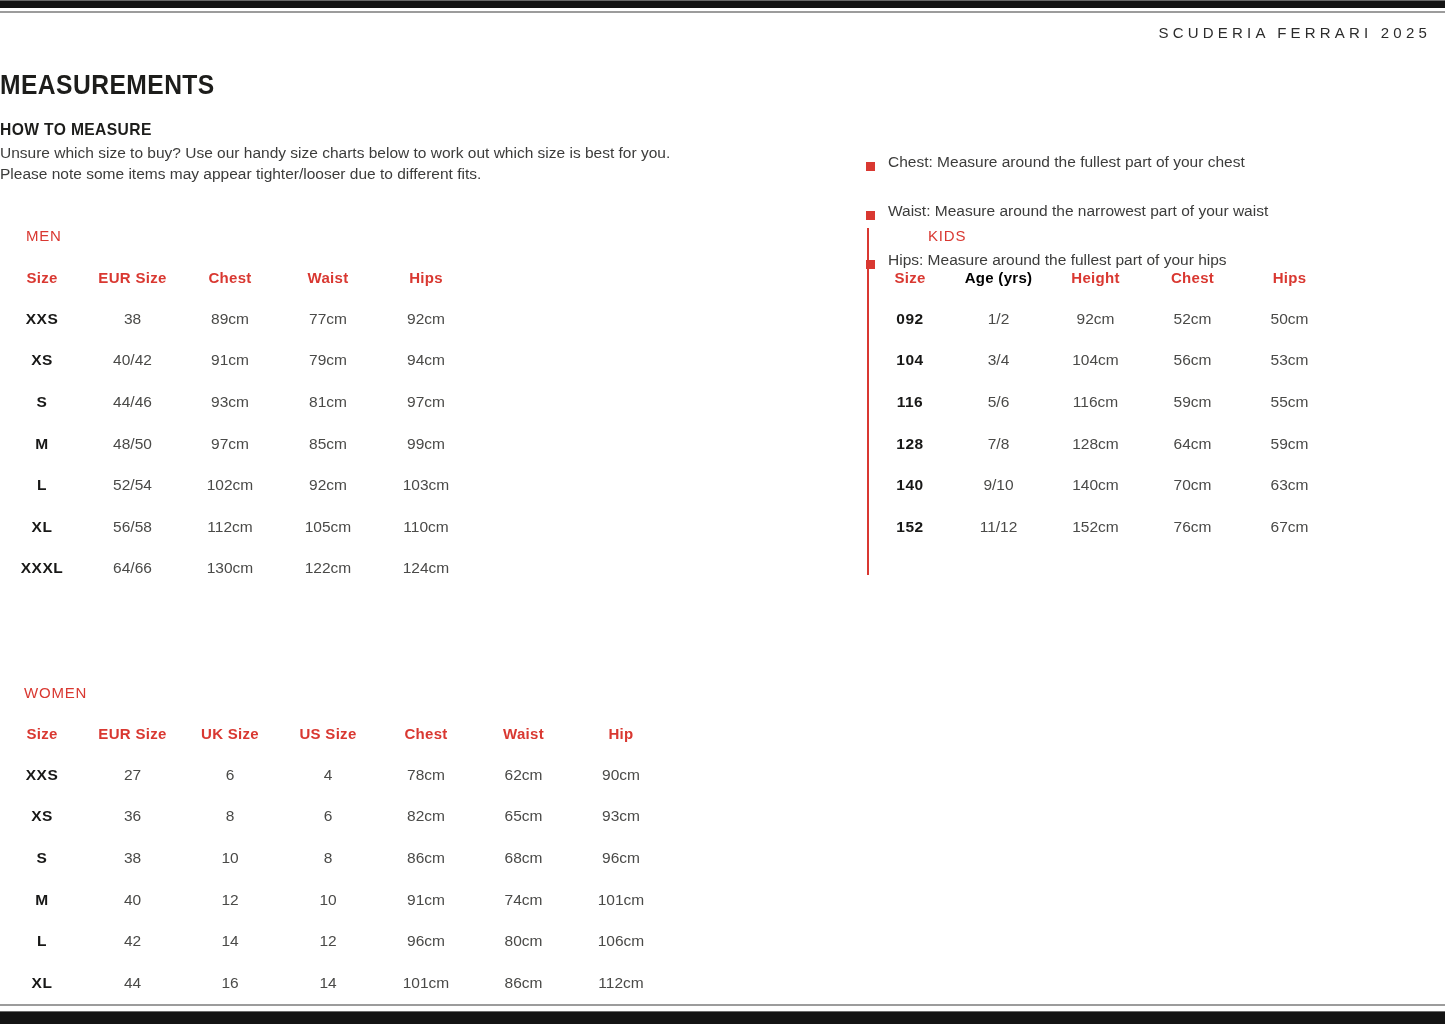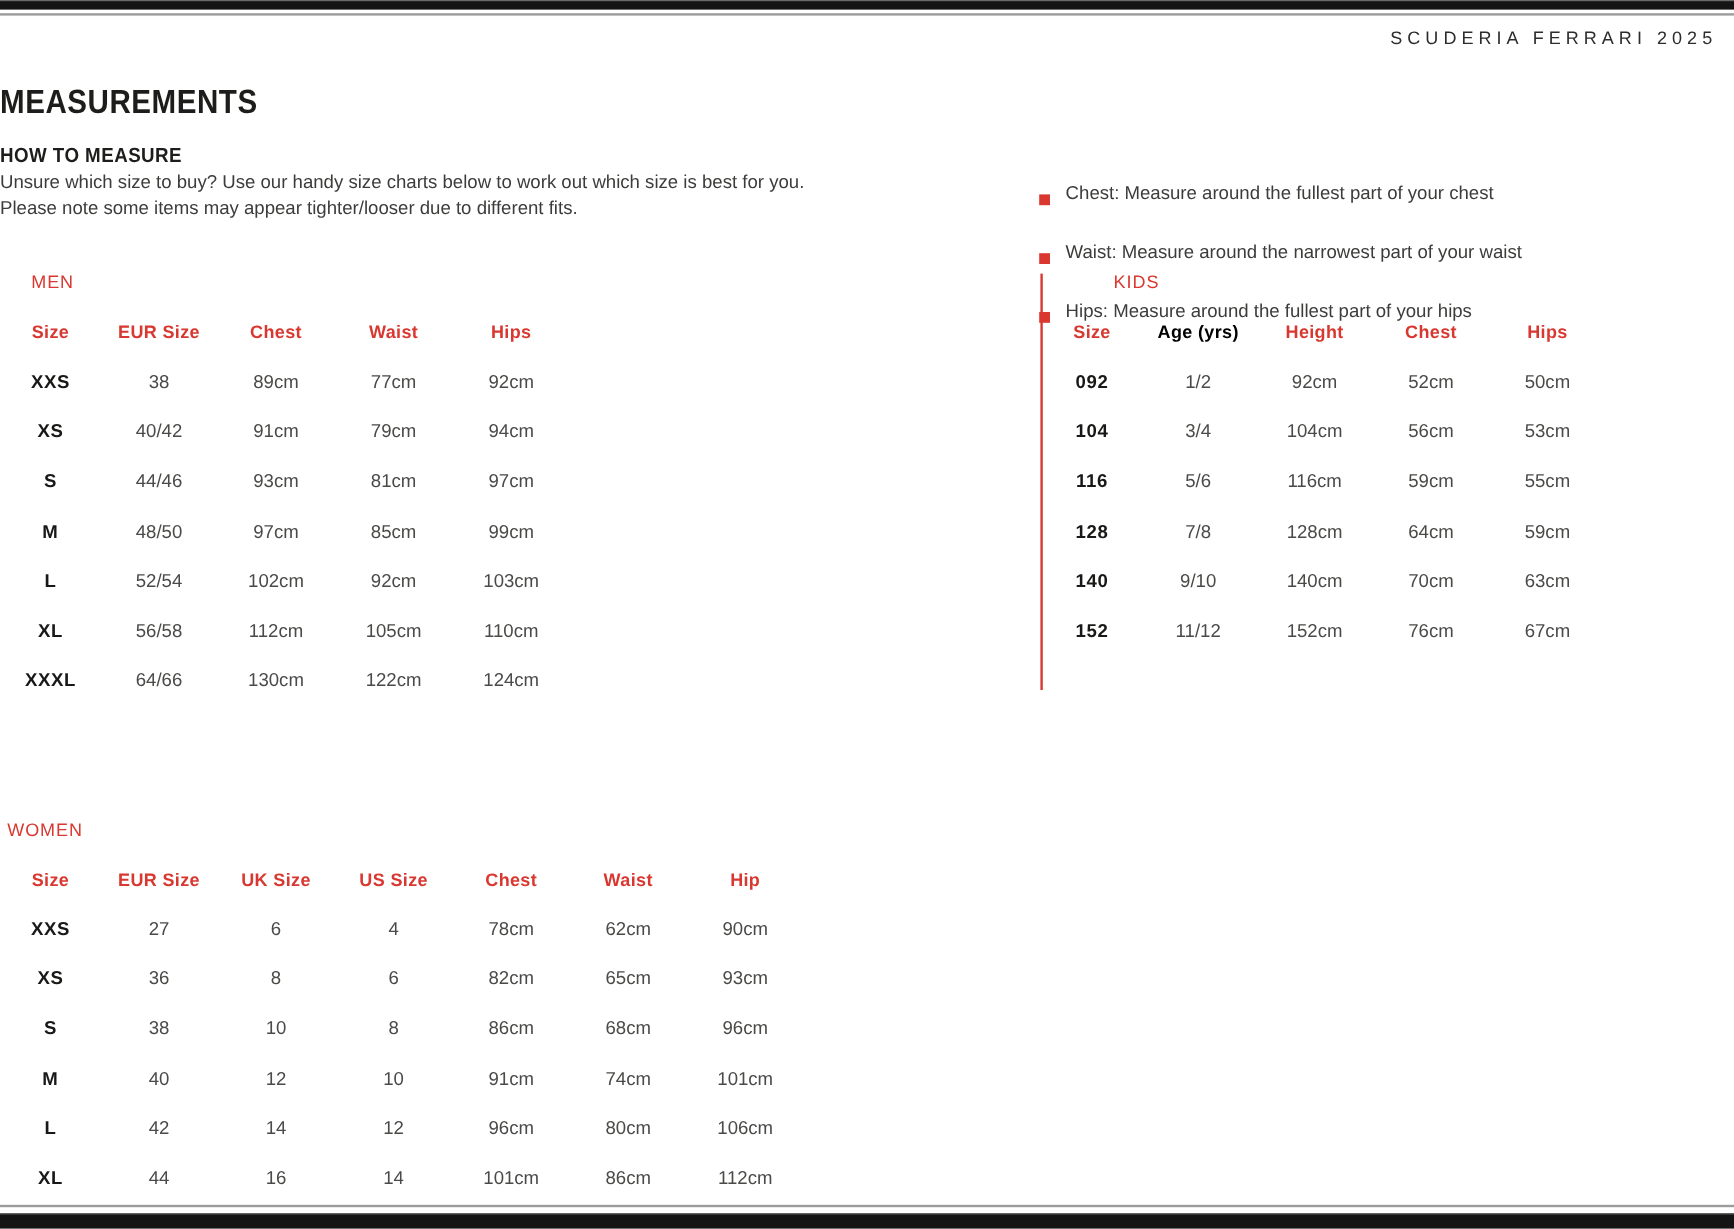--- a/index.html
+++ b/index.html
@@ -45,21 +45,21 @@
   .bullet-sq { width:9px; height:9px; margin-top:4px; margin-right:13px; flex:0 0 auto; }
   .bullet-text { font-size:15.5px; color:#3c3c3b; white-space:nowrap; }
 
   
   .sec-label {
     position:absolute; font-size:15px; font-weight:normal; letter-spacing:0.8px;
     white-space:nowrap;
   }
   .men-label   { left:26px;  top:227px; }
   .kids-label  { left:889px; top:227px;margin-left:39px; }
-  .women-label { left:6px;  top:684px; }
+  .women-label { left:24px;  top:684px; }
 
   
   .kids-divider { position:absolute; left:867px; top:228px; width:2px; height:347px; }
 
   
   table.size-table {
     position:absolute; border-collapse:collapse; table-layout:fixed;padding-left:45px;
   }
   table.size-table th, table.size-table td {
     text-align:center; vertical-align:middle; padding:0; white-space:nowrap;

